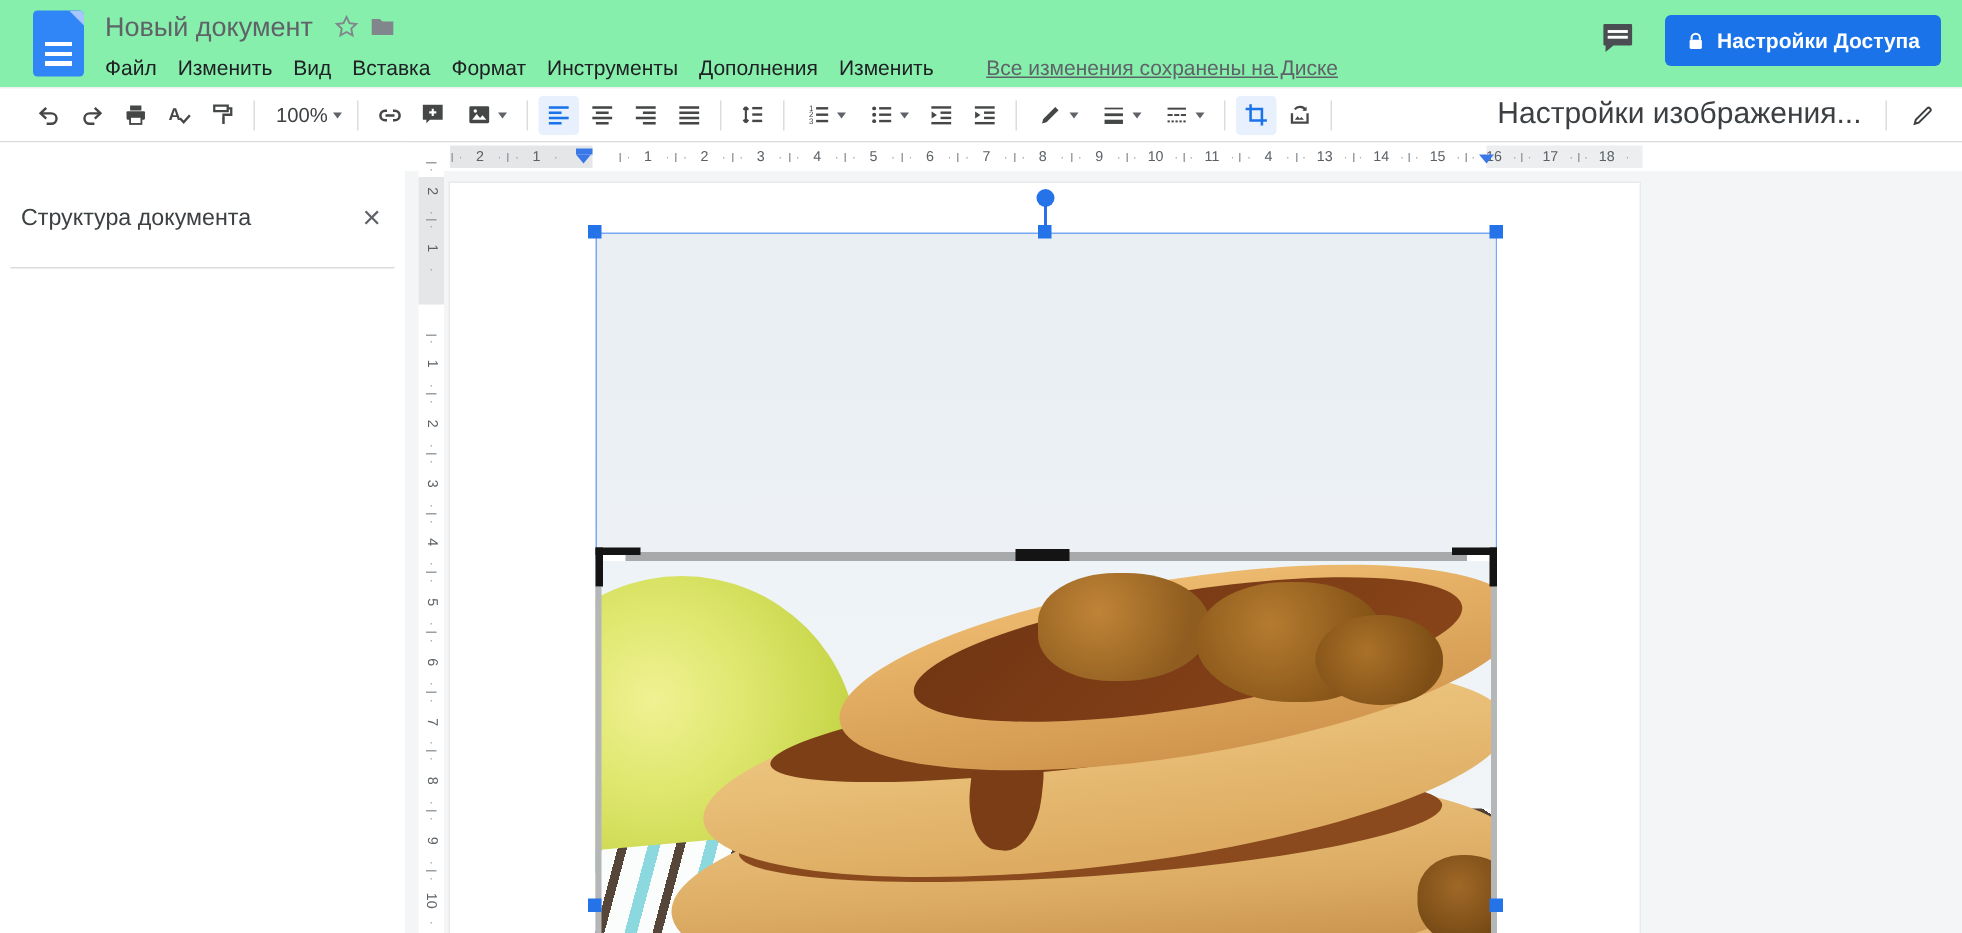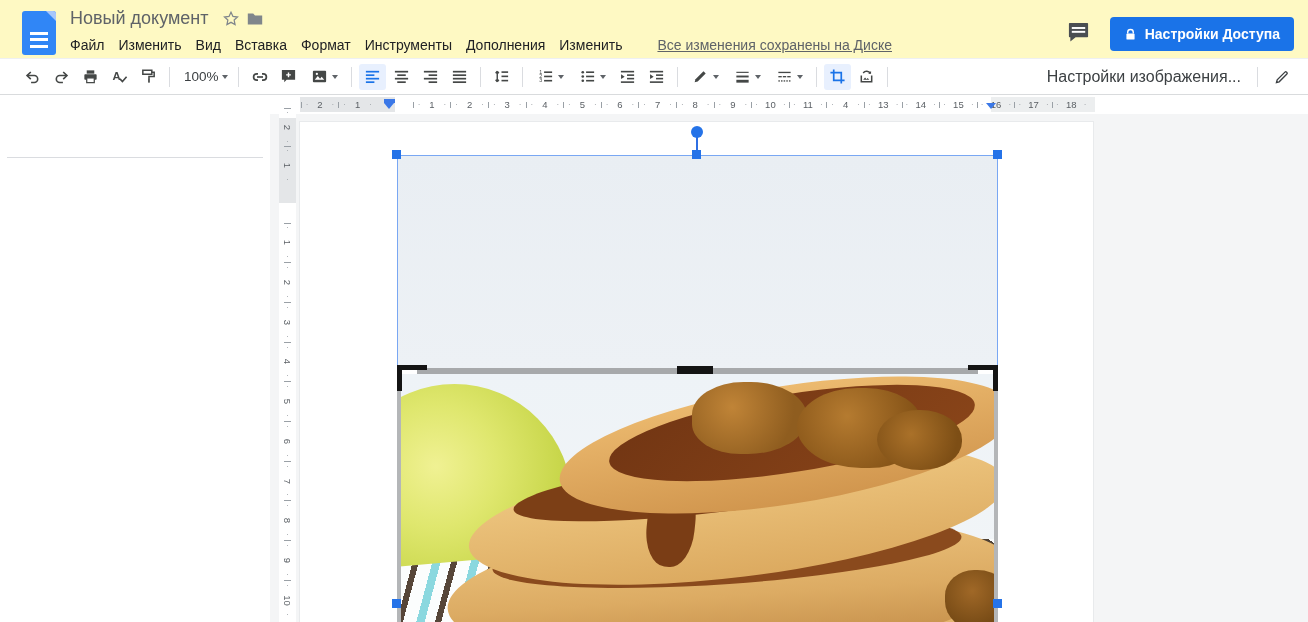--- a/index.html
+++ b/index.html
@@ -1,19 +1,19 @@
 <!DOCTYPE html>
 <html><head>
 <meta charset="utf-8">
 <style>
   html,body{margin:0;padding:0;background:#fff;}
   .app{position:relative;width:1308px;height:622px;overflow:hidden;background:#fff;
        font-family:"Liberation Sans","DejaVu Sans",sans-serif;color:#202124;}
   
-  .header{position:absolute;left:0;top:0;width:100%;height:58px;background:#fef9c3;display:flex;align-items:center;}
+  .header{position:absolute;left:0;top:0;width:100%;height:58px;background:#86efac;display:flex;align-items:flex-start;}
   .docsicon{width:34px;height:44px;background:#3086f6;border-radius:3px;position:relative;margin:7px 0 0 22px;flex:none;}
   .docsicon::before{content:'';position:absolute;right:0;top:0;width:0;height:0;
        border-top:10px solid #a7c7fb;border-left:10px solid transparent;border-top-right-radius:3px;}
   .docsicon .lines{position:absolute;left:8px;right:8px;top:21px;height:16px;
        background:repeating-linear-gradient(#fff 0 3px,transparent 3px 6.5px);}
   .head-main{margin-left:14px;padding-top:6px;flex:1;min-width:0;}
   .title-row{display:flex;align-items:center;height:24px;}
   .doc-title{font-size:18px;color:#5f6368;margin-right:10px;}
   .title-row svg{margin:0 3px;}
   .menu-bar{display:flex;align-items:center;height:25px;margin-left:-7px;margin-top:2px;}
@@ -33,21 +33,21 @@
   .tbtn.withdd{width:40px;gap:1px;}
   .tbtn.active{background:#e8f0fe;}
   .tbtn svg{display:block;}
   .dd{width:0;height:0;border-left:3.5px solid transparent;border-right:3.5px solid transparent;
        border-top:4px solid #5f6368;margin-left:3px;flex:none;}
   .sep{flex:none;width:1px;height:20px;background:#dadce0;margin:0 6px;}
   .zoomctl{flex:none;display:flex;align-items:center;justify-content:space-between;width:56px;height:26px;
        border:none;background:none;border-radius:3px;padding:0 5px 0 8px;cursor:pointer;
        font-family:inherit;font-size:13.5px;color:#3c4043;}
   .ttext{flex:none;display:flex;align-items:center;gap:7px;height:26px;border:none;background:none;
-       border-radius:3px;padding:0 10px;font-family:inherit;font-size:16px;color:#3c4043;
+       border-radius:3px;padding:0 10px;font-family:inherit;font-size:20px;color:#3c4043;
        cursor:pointer;white-space:nowrap;}
   .ml-auto{margin-left:auto;}
   
   .workspace{position:absolute;left:0;top:95px;width:1308px;height:527px;background:#f4f5f6;overflow:hidden;}
   .workspace::before{content:'';position:absolute;left:0;top:0;width:100%;height:19px;background:#fff;}
   
   .outline{position:absolute;left:0;top:0;width:270px;height:100%;background:#fff;box-sizing:border-box;
        padding:40px 14px 0 14px;z-index:3;}
   .outline-head{display:flex;align-items:center;justify-content:space-between;}
   .outline-title{font-size:15.5px;color:#3c4043;}
@@ -397,20 +397,24 @@
     <button class="ttext">
         <svg viewBox="0 0 18 18" width="16" height="16">
           <path d="M2.8 15.2l.8-3 8.7-8.7a1.3 1.3 0 0 1 1.8 0l.4.4a1.3 1.3 0 0 1 0 1.8l-8.7 8.7z" fill="none" stroke="#3c4043" stroke-width="1.5"></path>
         </svg>
       </button>
   </div>
 
   <div class="workspace">
 
     <aside class="outline">
+      <div class="outline-head">
+        <span class="outline-title">Структура документа</span>
+        <button class="outline-close">×</button>
+      </div>
       <div class="outline-divider"></div>
     </aside>
 
     <div class="hruler">
       <div class="hmargin hm-l"></div>
       <div class="hmargin hm-r"></div>
       <div class="hmarker" style="left:84px">
           <i></i>
           <b></b>
         </div>

